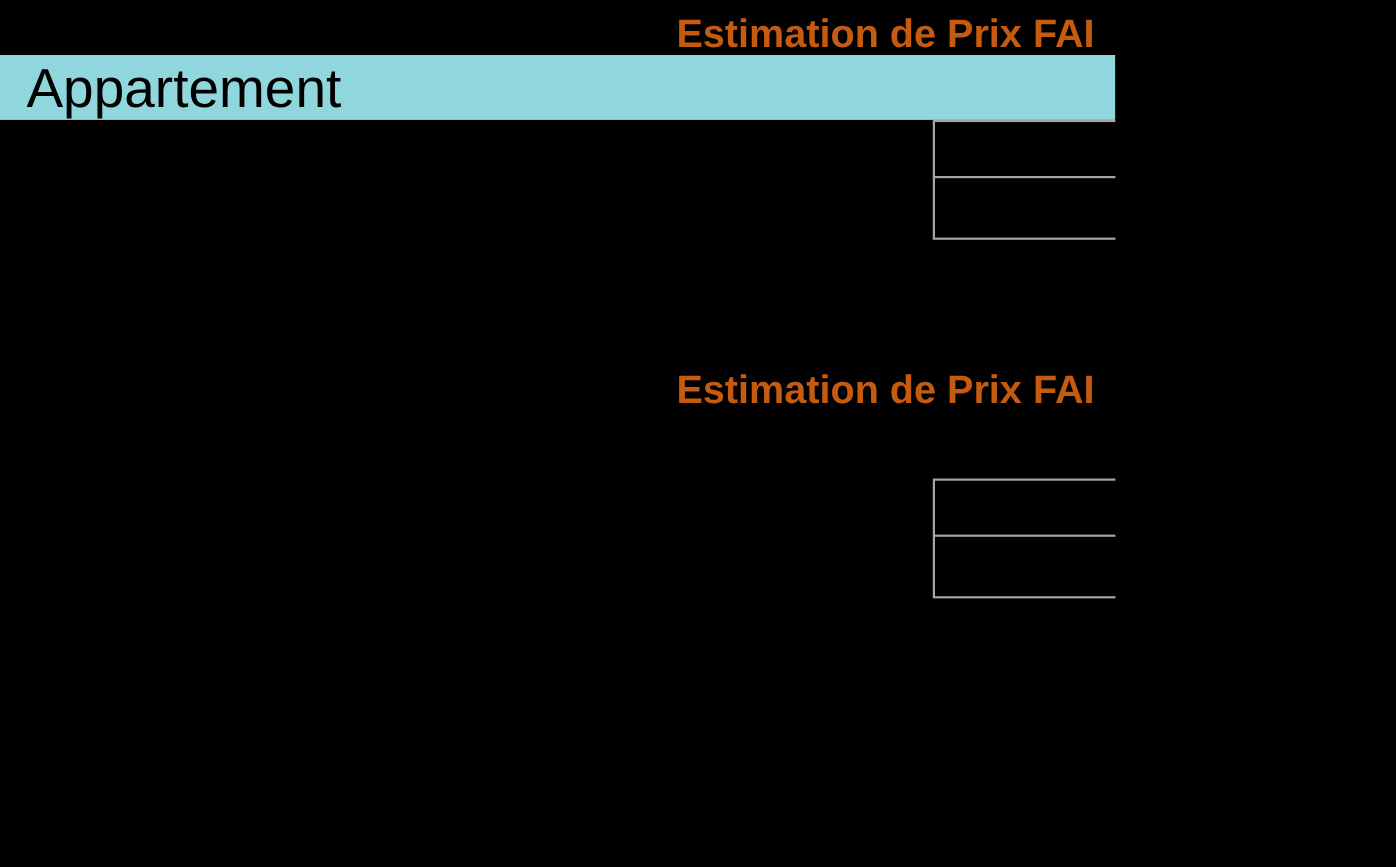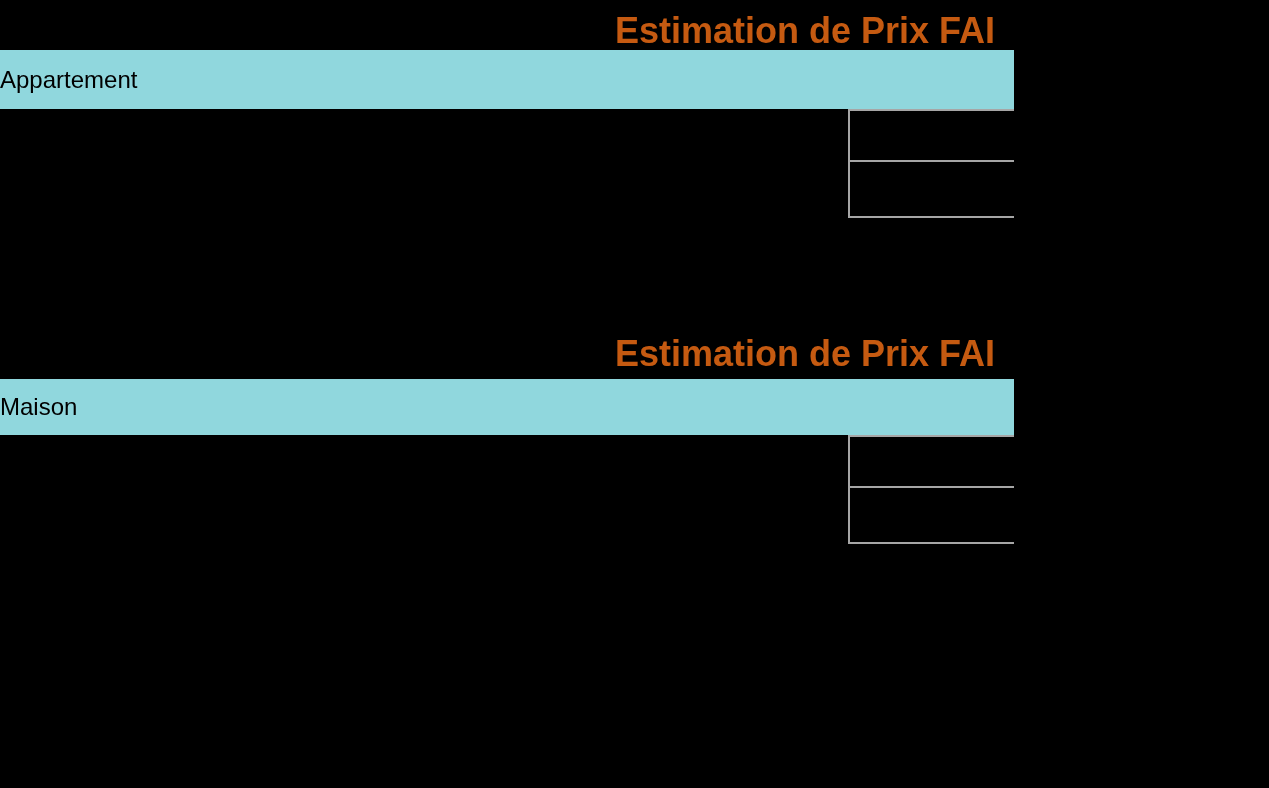--- a/index.html
+++ b/index.html
@@ -32,22 +32,22 @@
     position: absolute;
     left: 0;
     width: 100%;
     background: var(--band-teal, #90D7DD);
     display: flex;
     align-items: center;
   }
   .band.b1 { top: 50px;  height: 59px; }
   .band.b2 { top: 379px; height: 56px; }
   .band .category {
-    padding-left: 0;
-    font-size: 24px;
+    padding-left: 24px;
+    font-size: 50px;
     color: var(--category-text, #000000);
     line-height: 1;
     white-space: nowrap;
   }
   .etable {
     position: absolute;
     left: 848px;
     width: 419px;
     height: 109px;
     box-sizing: border-box;
@@ -78,22 +78,19 @@
     <span class="category">Appartement</span>
   </div>
 
   <div class="etable t1">
     <div class="ecell first"></div>
     <div class="ecell"></div>
   </div>
 
   <div class="heading h2">Estimation de Prix FAI</div>
 
-  <div class="band b2">
-    <span class="category">Maison</span>
-  </div>
 
   <div class="etable t2">
     <div class="ecell first"></div>
     <div class="ecell"></div>
   </div>
 
 </div>
 
 </body></html>

